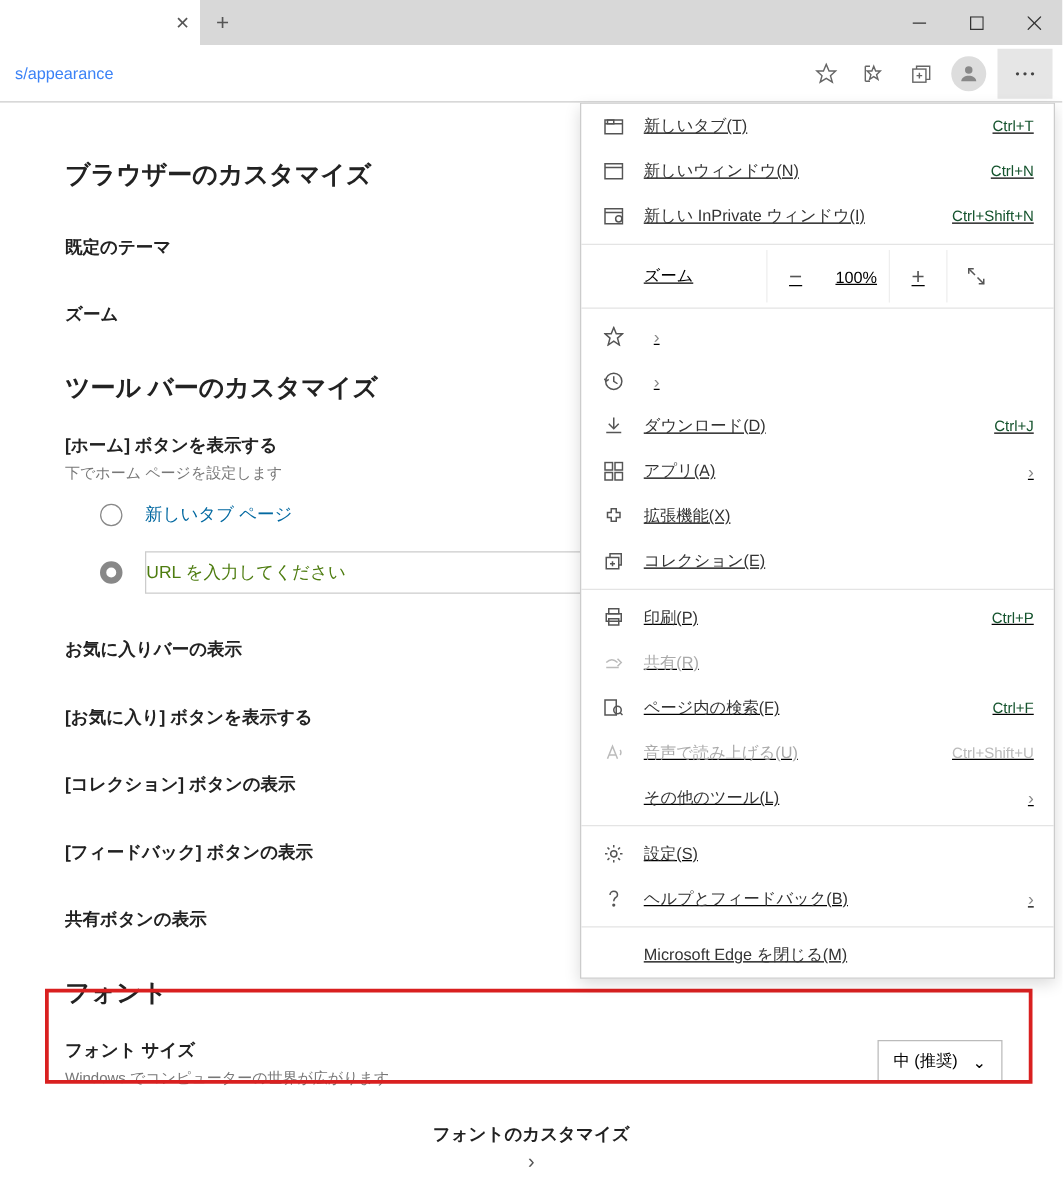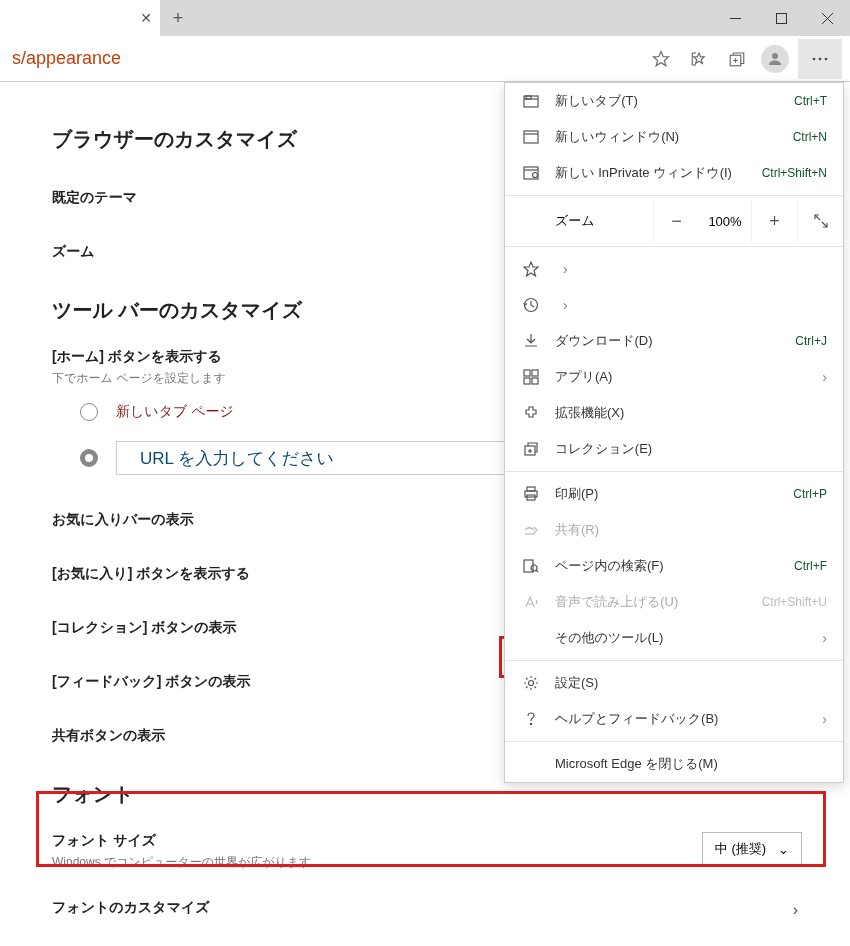--- a/index.html
+++ b/index.html
@@ -9,53 +9,53 @@
 .titlebar { height: 36px; background: #d8d8d8; display: flex; align-items: stretch; }
 .tab { width: 160px; background: #fff; display: flex; align-items: center; padding: 0 10px; position: relative; }
 .tab-close { position: absolute; right: 8px; font-size: 14px; color: #555; }
 .new-tab { width: 36px; display: flex; align-items: center; justify-content: center; color: #555; font-size: 18px; }
 .window-controls { margin-left: auto; display: flex; }
 .win-btn { width: 46px; display: flex; align-items: center; justify-content: center; color: #333; }
 .win-btn svg { width: 11px; height: 11px; }
 
 
 .addressbar { height: 46px; border-bottom: 1px solid #ccc; display: flex; align-items: center; padding: 0 8px; }
-.url { flex: 1; font-size: 18px; color: #c2410c; padding-left: 4px; }
+.url { flex: 1; font-size: 13px; color: #3b82f6; padding-left: 4px; }
 .ab-icon { width: 38px; height: 38px; display: flex; align-items: center; justify-content: center; color: #555; }
 .ab-icon svg { width: 18px; height: 18px; }
 .avatar { width: 28px; height: 28px; border-radius: 50%; background: #ddd; display: flex; align-items: center; justify-content: center; }
 .avatar svg { width: 18px; height: 18px; fill: #888; }
 .more-btn { width: 44px; height: 40px; background: #e6e6e6; display: flex; align-items: center; justify-content: center; margin-left: 4px; }
 
 
 .content { padding: 20px 0 0 52px; width: 100%; }
 .h2 { font-size: 20px; font-weight: 600; margin-top: 36px; margin-bottom: 24px; color: #222; }
 .h2:first-child { margin-top: 24px; }
 .h3 { font-size: 14px; font-weight: 600; color: #222; margin-top: 18px; margin-bottom: 4px; }
 .sub { font-size: 12px; color: #777; margin-bottom: 16px; }
 .row { font-size: 14px; font-weight: 600; color: #222; margin-top: 36px; }
 
 .radio-group { margin-top: 12px; }
 .radio-item { display: flex; align-items: center; margin-bottom: 20px; }
 .radio { width: 18px; height: 18px; border: 1.5px solid #888; border-radius: 50%; margin: 0 18px 0 28px; flex-shrink: 0; }
 .radio.selected { border: 5px solid #888; background: #fff; }
-.radio-label { font-size: 14px; color: #7f1d1d; }
-.url-input { flex: 1; height: 34px; border: 1px solid #ccc; margin-right: 40px; padding: 0 23px; font-size: 17px; color: #0c4a6e; display: flex; align-items: center; }
+.radio-label { font-size: 14px; color: #0369a1; }
+.url-input { flex: 1; height: 34px; border: 1px solid #ccc; margin-right: 40px; padding: 0 0; font-size: 14px; color: #4d7c0f; display: flex; align-items: center; }
 .font-size-row { display: flex; align-items: flex-start; justify-content: space-between; padding-right: 48px; margin-top: 18px; }
 .font-size-left .h3 { margin-top: 0; }
 .font-select { border: 1px solid #bbb; padding: 7px 12px; display: flex; align-items: center; font-size: 13px; gap: 12px; }
-.customize-row { display: flex; align-items: center; justify-content: space-between; padding-right: 52px; margin-top: 28px; }
+.customize-row { display: flex; align-items: center; justify-content: space-between; padding-right: 52px; margin-top: 28px; flex-direction: column; }
 .customize-row .h3 { margin-top: 0; }
 .chevron-right { font-size: 16px; color: #555; }
 
 .red-box1 { position: absolute; border: 3px solid #d92020; left: 36px; width: 790px; top: 791px; height: 76px; pointer-events: none; }
 .red-box2 { position: absolute; border: 3px solid #d92020; left: 499px; width: 340px; top: 636px; height: 42px; pointer-events: none; }
 
 
-.menu { position: absolute; top: 82px; right: 6px; width: 340px; background: #fff; border: 1px solid #ccc; box-shadow: 0 4px 12px rgba(0,0,0,0.15); }
+.menu { position: absolute; top: 82px; right: 6px; width: 380px; background: #fff; border: 1px solid #ccc; box-shadow: 0 4px 12px rgba(0,0,0,0.15); text-decoration: underline; }
 .menu-item { display: flex; align-items: center; height: 36px; padding: 0 16px; font-size: 13px; color: #333; }
 .menu-item.disabled { color: #aaa; }
 .menu-item .micon { width: 20px; margin-right: 14px; display: flex; align-items: center; justify-content: center; }
 .menu-item .micon svg { width: 16px; height: 16px; }
 .menu-item .mlabel { flex: 1; }
 .menu-item .mshort { font-size: 12px; color: #14532d; }
 .menu-item.disabled .mshort { color: #bbb; }
 .menu-item .mexpand { color: #888; font-size: 14px; margin-left: 8px; }
 .menu-sep { height: 1px; background: #e4e4e4; margin: 4px 0; }
 .zoom-row { display: flex; align-items: center; height: 42px; }

